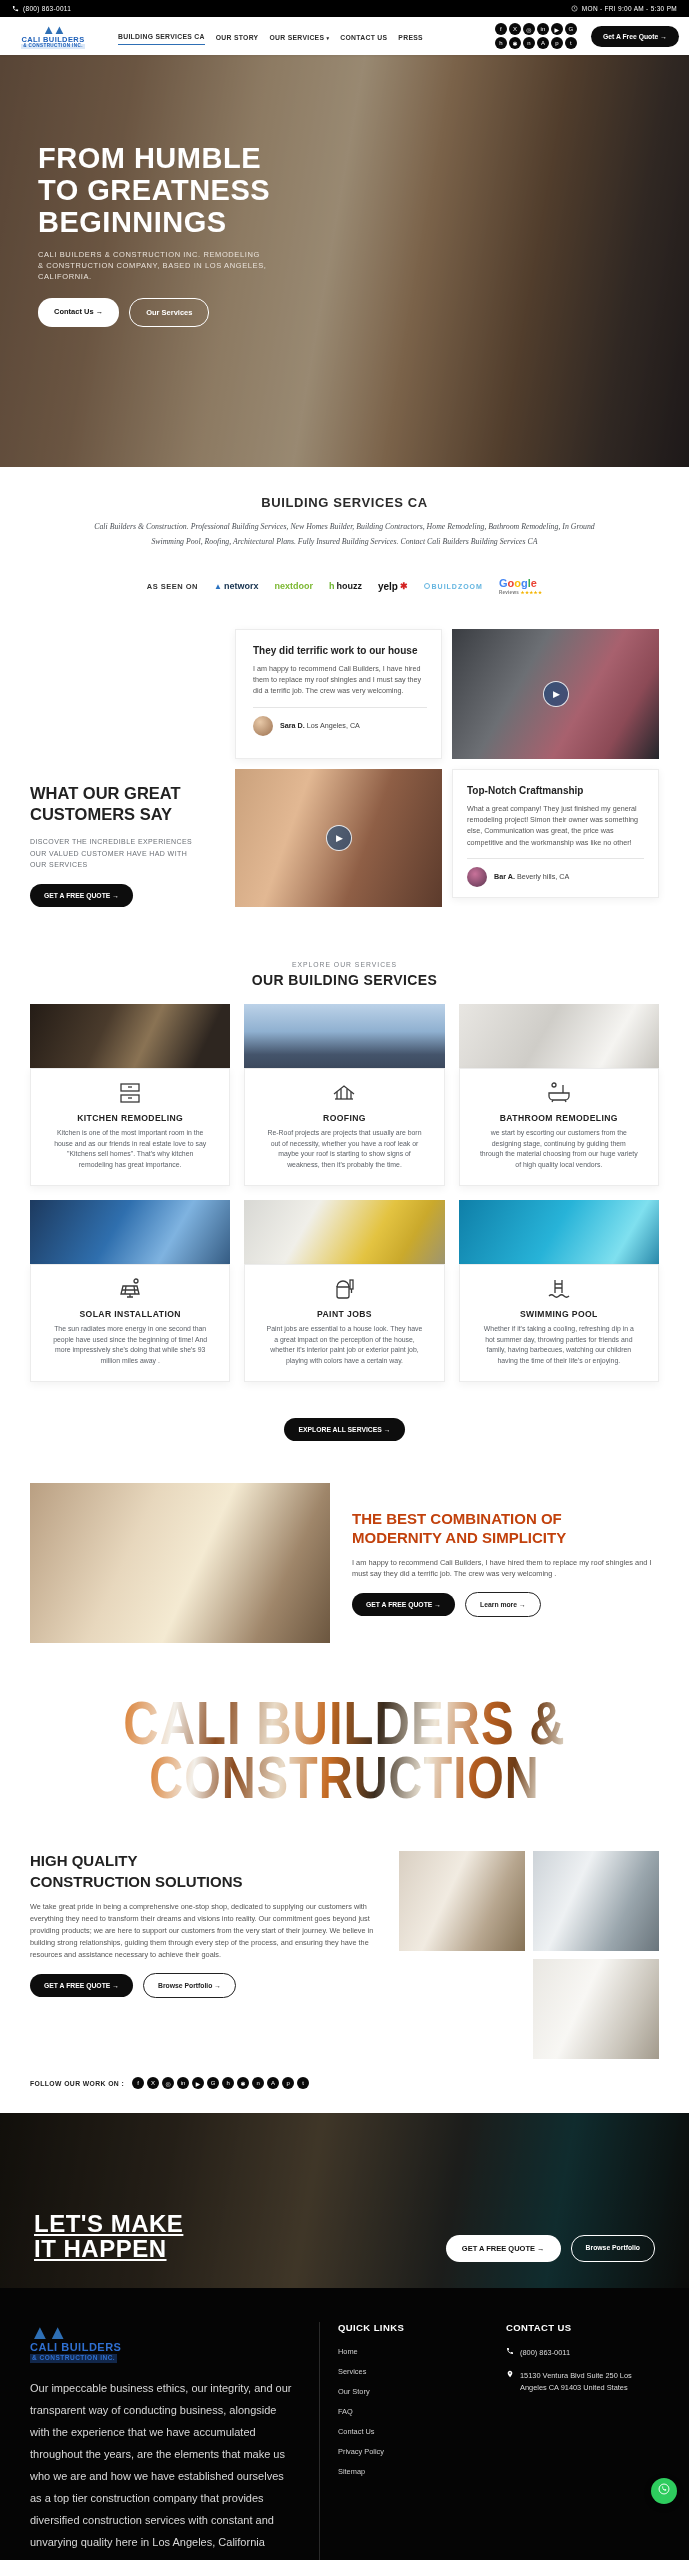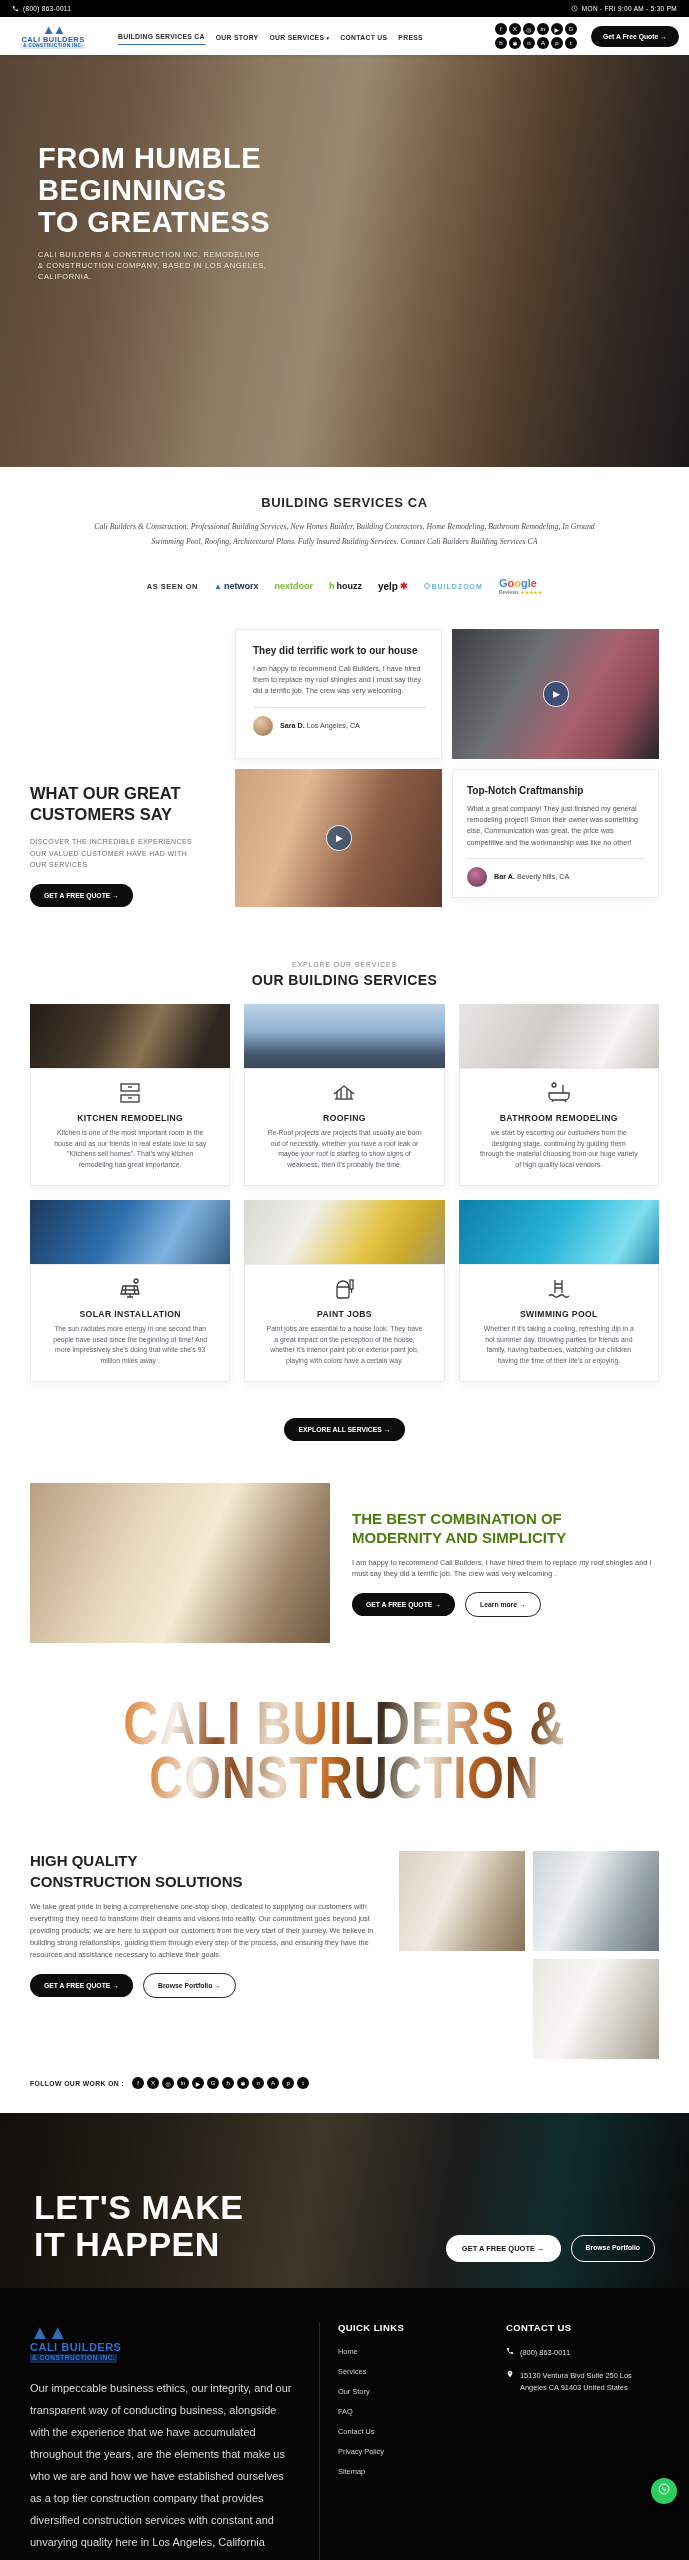--- a/index.html
+++ b/index.html
@@ -96,21 +96,21 @@
   .img-pool { background:linear-gradient(120deg,#0f7fa8,#27b3d8 45%,#7fe0ef 75%,#0c6a92); }
   .svc-box { background:#fff; border:1px solid #ececec; box-shadow:0 3px 8px rgba(0,0,0,.05); margin:-28px 0 0; position:relative; padding:12px 20px 14px; min-height:118px; }
   .svc-icon { display:flex; justify-content:center; margin-bottom:8px; }
   .svc-box h3 { font-size:8.6px; font-weight:800; color:#222; letter-spacing:.4px; }
   .svc-box p { font-size:6.9px; color:#5a5f66; line-height:1.55; margin-top:5px; }
   .svc-cta { margin:22px 0 14px; }
 
   
   .modern { display:grid; grid-template-columns:300px 1fr; gap:22px; padding:20px 30px 26px; align-items:center; }
   .modern-img { height:160px; background:linear-gradient(115deg,#b99f82,#e7d7bd 35%,#f4ead2 55%,#9f866a 80%,#6b563f); }
-  .modern h2 { font-size:15px; font-weight:800; color:#4d7c0f; line-height:1.3; }
+  .modern h2 { font-size:15px; font-weight:800; color:#c2410c; line-height:1.3; }
   .modern p { font-size:7.4px; color:#555; line-height:1.6; margin-top:9px; max-width:300px; }
   .modern-btns { display:flex; gap:10px; margin-top:12px; align-items:center; }
   .btn-outline { display:inline-block; background:#fff; border:1px solid #222; color:#222; font-size:6.8px; font-weight:bold; border-radius:13px; padding:8px 14px; cursor:pointer; }
 
   
   .bigtext { text-align:center; padding:26px 0 20px; }
   .bigtext div { display:inline-block; transform:scaleY(1.25); transform-origin:center; font-weight:800; letter-spacing:1px; background:linear-gradient(100deg,#d97a2b 0%,#f3f0ea 12%,#8a4a1e 22%,#e8dbc8 34%,#c56a22 46%,#3a2c1e 58%,#efe7d8 70%,#b55d1f 82%,#6e3c16 92%,#e9e2d4 100%); -webkit-background-clip:text; background-clip:text; color:transparent; line-height:1.15; }
   .bt1 { font-size:49px; }
   .bt2 { font-size:47px; }
 
@@ -126,21 +126,21 @@
   .qi3 { background:linear-gradient(115deg,#9f8a6d,#d9c8ab 40%,#f0e6d2 65%,#7c6okay,#7c6a4f); }
   .qi4 { background:linear-gradient(115deg,#e9e7e2,#f8f7f4 40%,#c9c4ba 75%,#a29a8c); }
   .follow { display:flex; align-items:center; gap:8px; padding:8px 30px 24px; }
   .follow-label { font-size:6.8px; font-weight:bold; color:#222; letter-spacing:.4px; }
   .follow-icons { display:flex; gap:3px; }
 
   
   .banner { position:relative; height:175px; background:linear-gradient(100deg,#17150f,#3a3226 25%,#6b5c44 45%,#2a2e2c 65%,#14494f 80%,#0b0d0c); }
   .banner-overlay { position:absolute; inset:0; background:rgba(10,8,6,.45); }
   .banner-inner { position:relative; height:100%; display:flex; align-items:flex-end; justify-content:space-between; padding:0 34px 26px; }
-  .banner h2 { color:#fff; font-size:34px; font-weight:800; line-height:1.08; letter-spacing:.5px; }
+  .banner h2 { color:#fff; font-size:24px; font-weight:800; line-height:1.08; letter-spacing:.5px;text-decoration:underline; }
   .banner-btns { display:flex; gap:10px; }
   .btn-ghost-w { background:transparent; border:1px solid #fff; color:#fff; font-size:6.8px; font-weight:bold; border-radius:13px; padding:8px 14px; cursor:pointer; }
 
   
   .footer { background:#050505; color:#cfcfcf; padding:34px 30px 10px; min-height:240px; }
   .f-cols { display:grid; grid-template-columns:290px 150px 1fr; gap:18px; }
   .f-col1 { border-right:1px solid #2a2a2a; padding-right:22px; }
   .f-logo { display:flex; flex-direction:column; line-height:1.05; margin-bottom:14px; }
   .f-logo .logo-mark { font-size:20px; }
   .f-logo .f-t1 { font-size:11px; font-weight:bold; color:#2f6fd0; letter-spacing:.5px; }
@@ -209,24 +209,28 @@
         <span class="soc">t</span>
       </div>
     <div class="cta-pill">Get A Free Quote →</div>
   </div>
 
   <div class="hero">
     <div class="hero-overlay"></div>
     <div class="hero-inner">
       <div class="hero-title">
         <div>FROM HUMBLE</div>
+        <div>TO GREATNESS</div>
         <div>BEGINNINGS</div>
-        <div>TO GREATNESS</div>
       </div>
       <div class="hero-sub">CALI BUILDERS &amp; CONSTRUCTION INC. REMODELING &amp; CONSTRUCTION COMPANY, BASED IN LOS ANGELES, CALIFORNIA.</div>
+      <div class="hero-btns">
+        <span class="btn-white">Contact Us →</span>
+        <span class="btn-ghost">Our Services</span>
+      </div>
     </div>
   </div>
 
   <div class="intro">
     <h2>BUILDING SERVICES CA</h2>
     <p>Cali Builders &amp; Construction. Professional Building Services, New Homes Builder, Building Contractors, Home Remodeling, Bathroom Remodeling, In Ground Swimming Pool, Roofing, Architectural Plans. Fully Insured Building Services. Contact Cali Builders Building Services CA</p>
   </div>
 
   <div class="seen">
     <span class="seen-label">AS SEEN ON</span>

